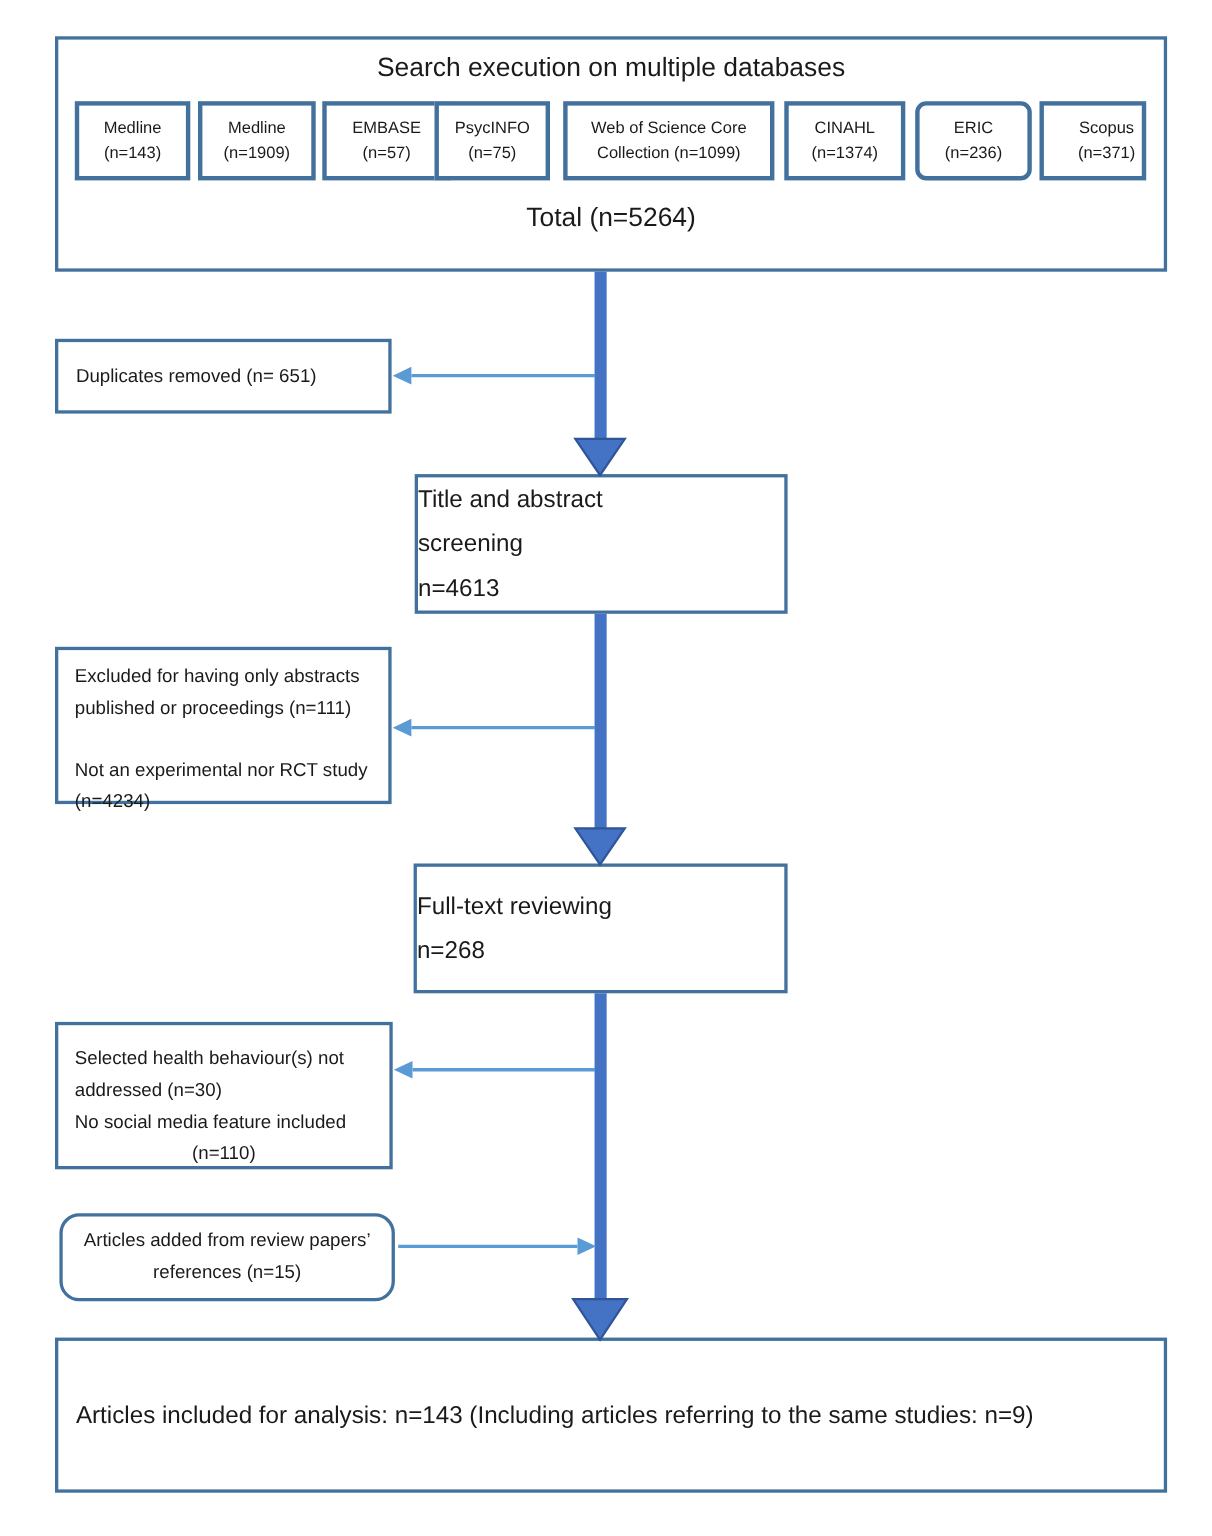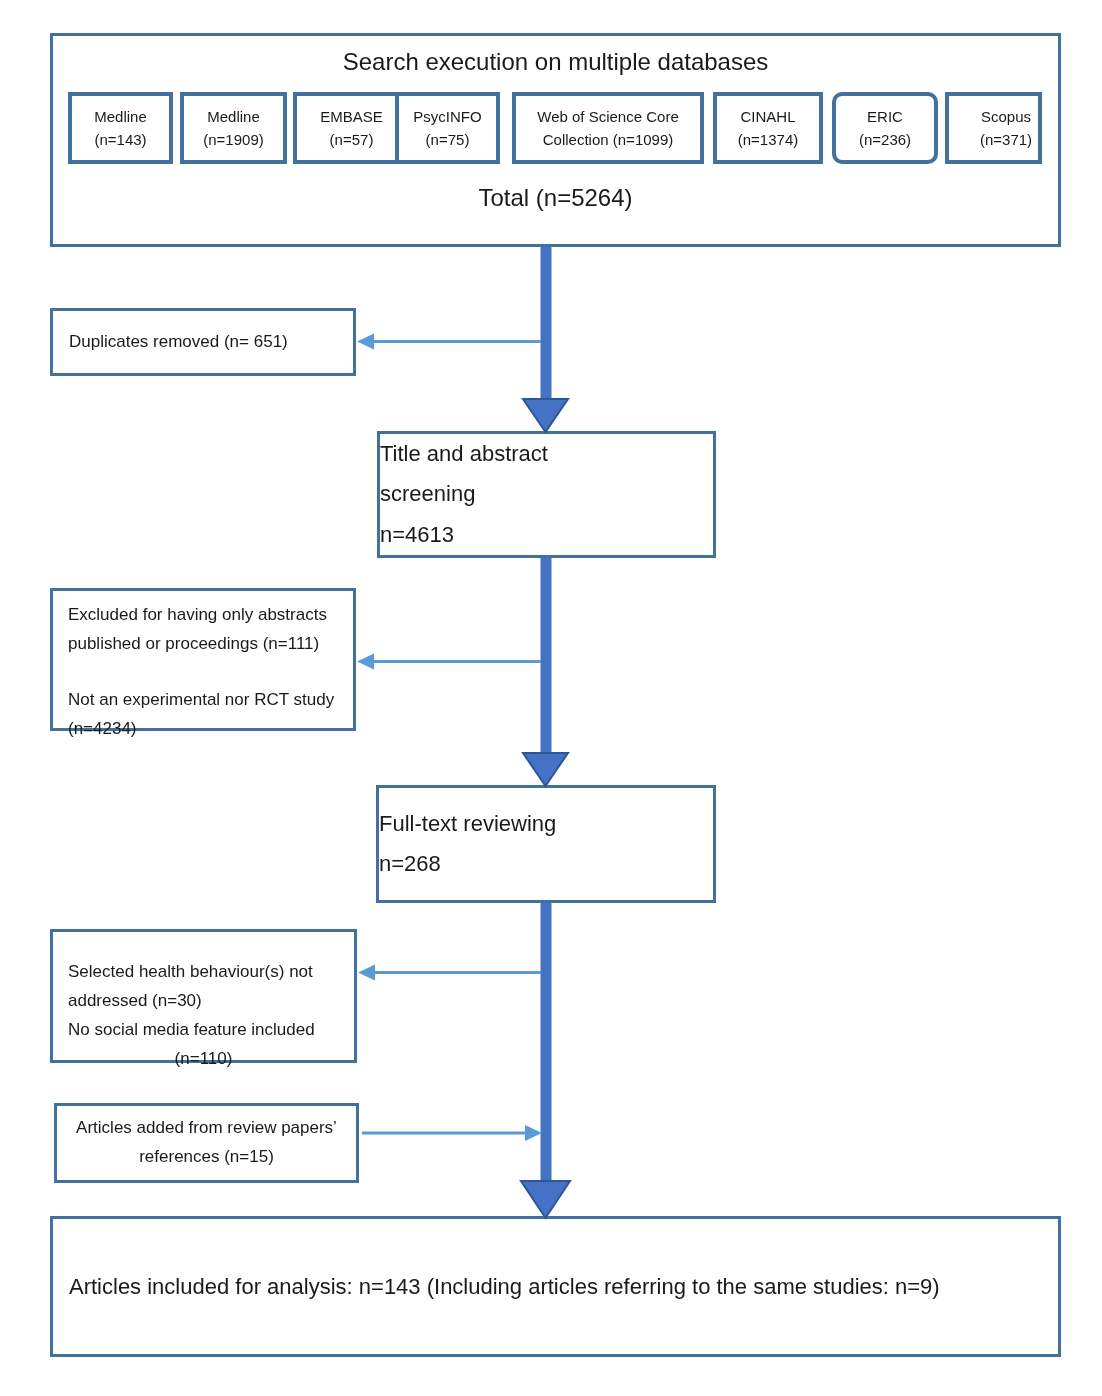--- a/index.html
+++ b/index.html
@@ -139,28 +139,28 @@
     <div>published or proceedings (n=111)</div>
     <div class="gap-above">Not an experimental nor RCT study</div>
     <div>(n=4234)</div>
   </div>
 
   <div class="box stage-box" style="left:376px; top:785px; width:340px; height:118px;">
     <div>Full-text reviewing</div>
     <div>n=268</div>
   </div>
 
-  <div class="box side-box pad-side" style="left:50px; top:929px; width:307px; height:134px; padding-top:26px;">
+  <div class="box side-box pad-side" style="left:50px; top:929px; width:307px; height:134px; padding-top:16px;">
     <div>Selected health behaviour(s) not</div>
     <div>addressed (n=30)</div>
     <div>No social media feature included</div>
     <div class="line-centered">(n=110)</div>
   </div>
 
-  <div class="box side-box center-text" style="left:54px; top:1103px; width:305px; height:80px;">
+  <div class="box side-box center-text" style="left:54px; top:1103px; width:305px; height:80px;border-radius:18px;">
     <div>Articles added from review papers’</div>
     <div>references (n=15)</div>
   </div>
 
   <div class="box included-box" style="left:50px; top:1216px; width:1011px; height:141px;">
     <div>Articles included for analysis: n=143 (Including articles referring to the same studies: n=9)</div>
   </div>
 
   <svg class="connectors" width="1102" height="1396" viewBox="0 0 1102 1396">
 

